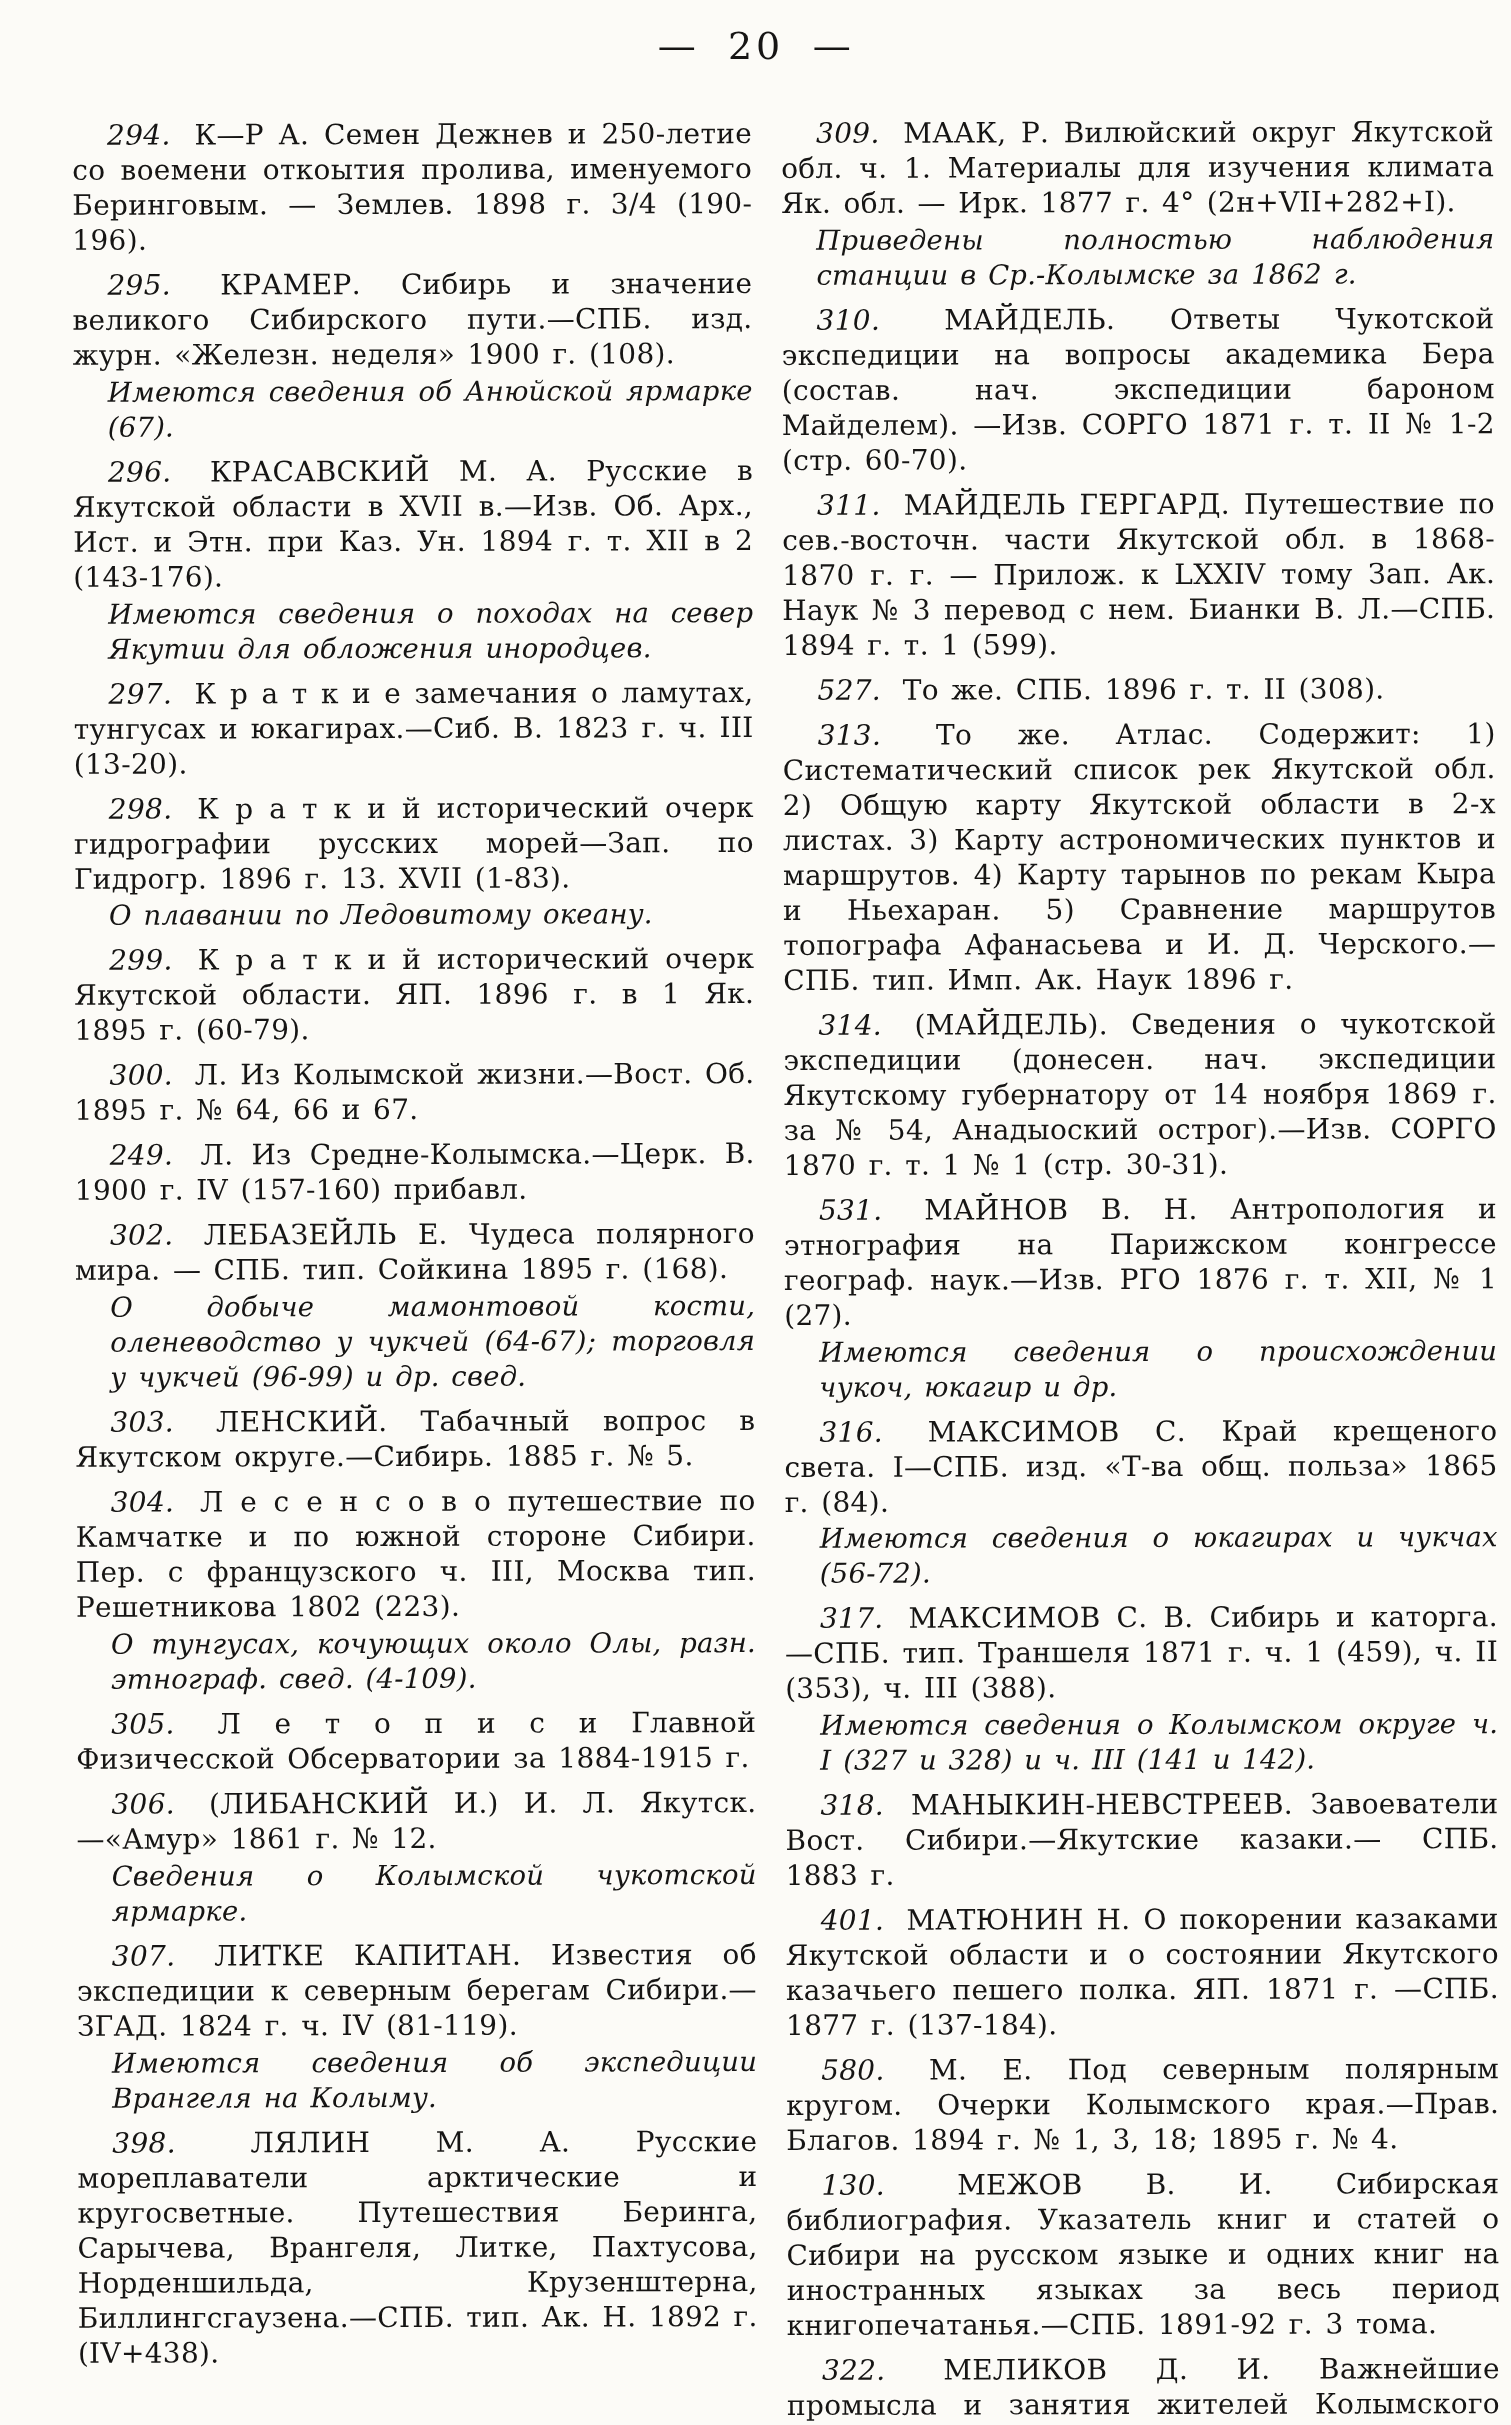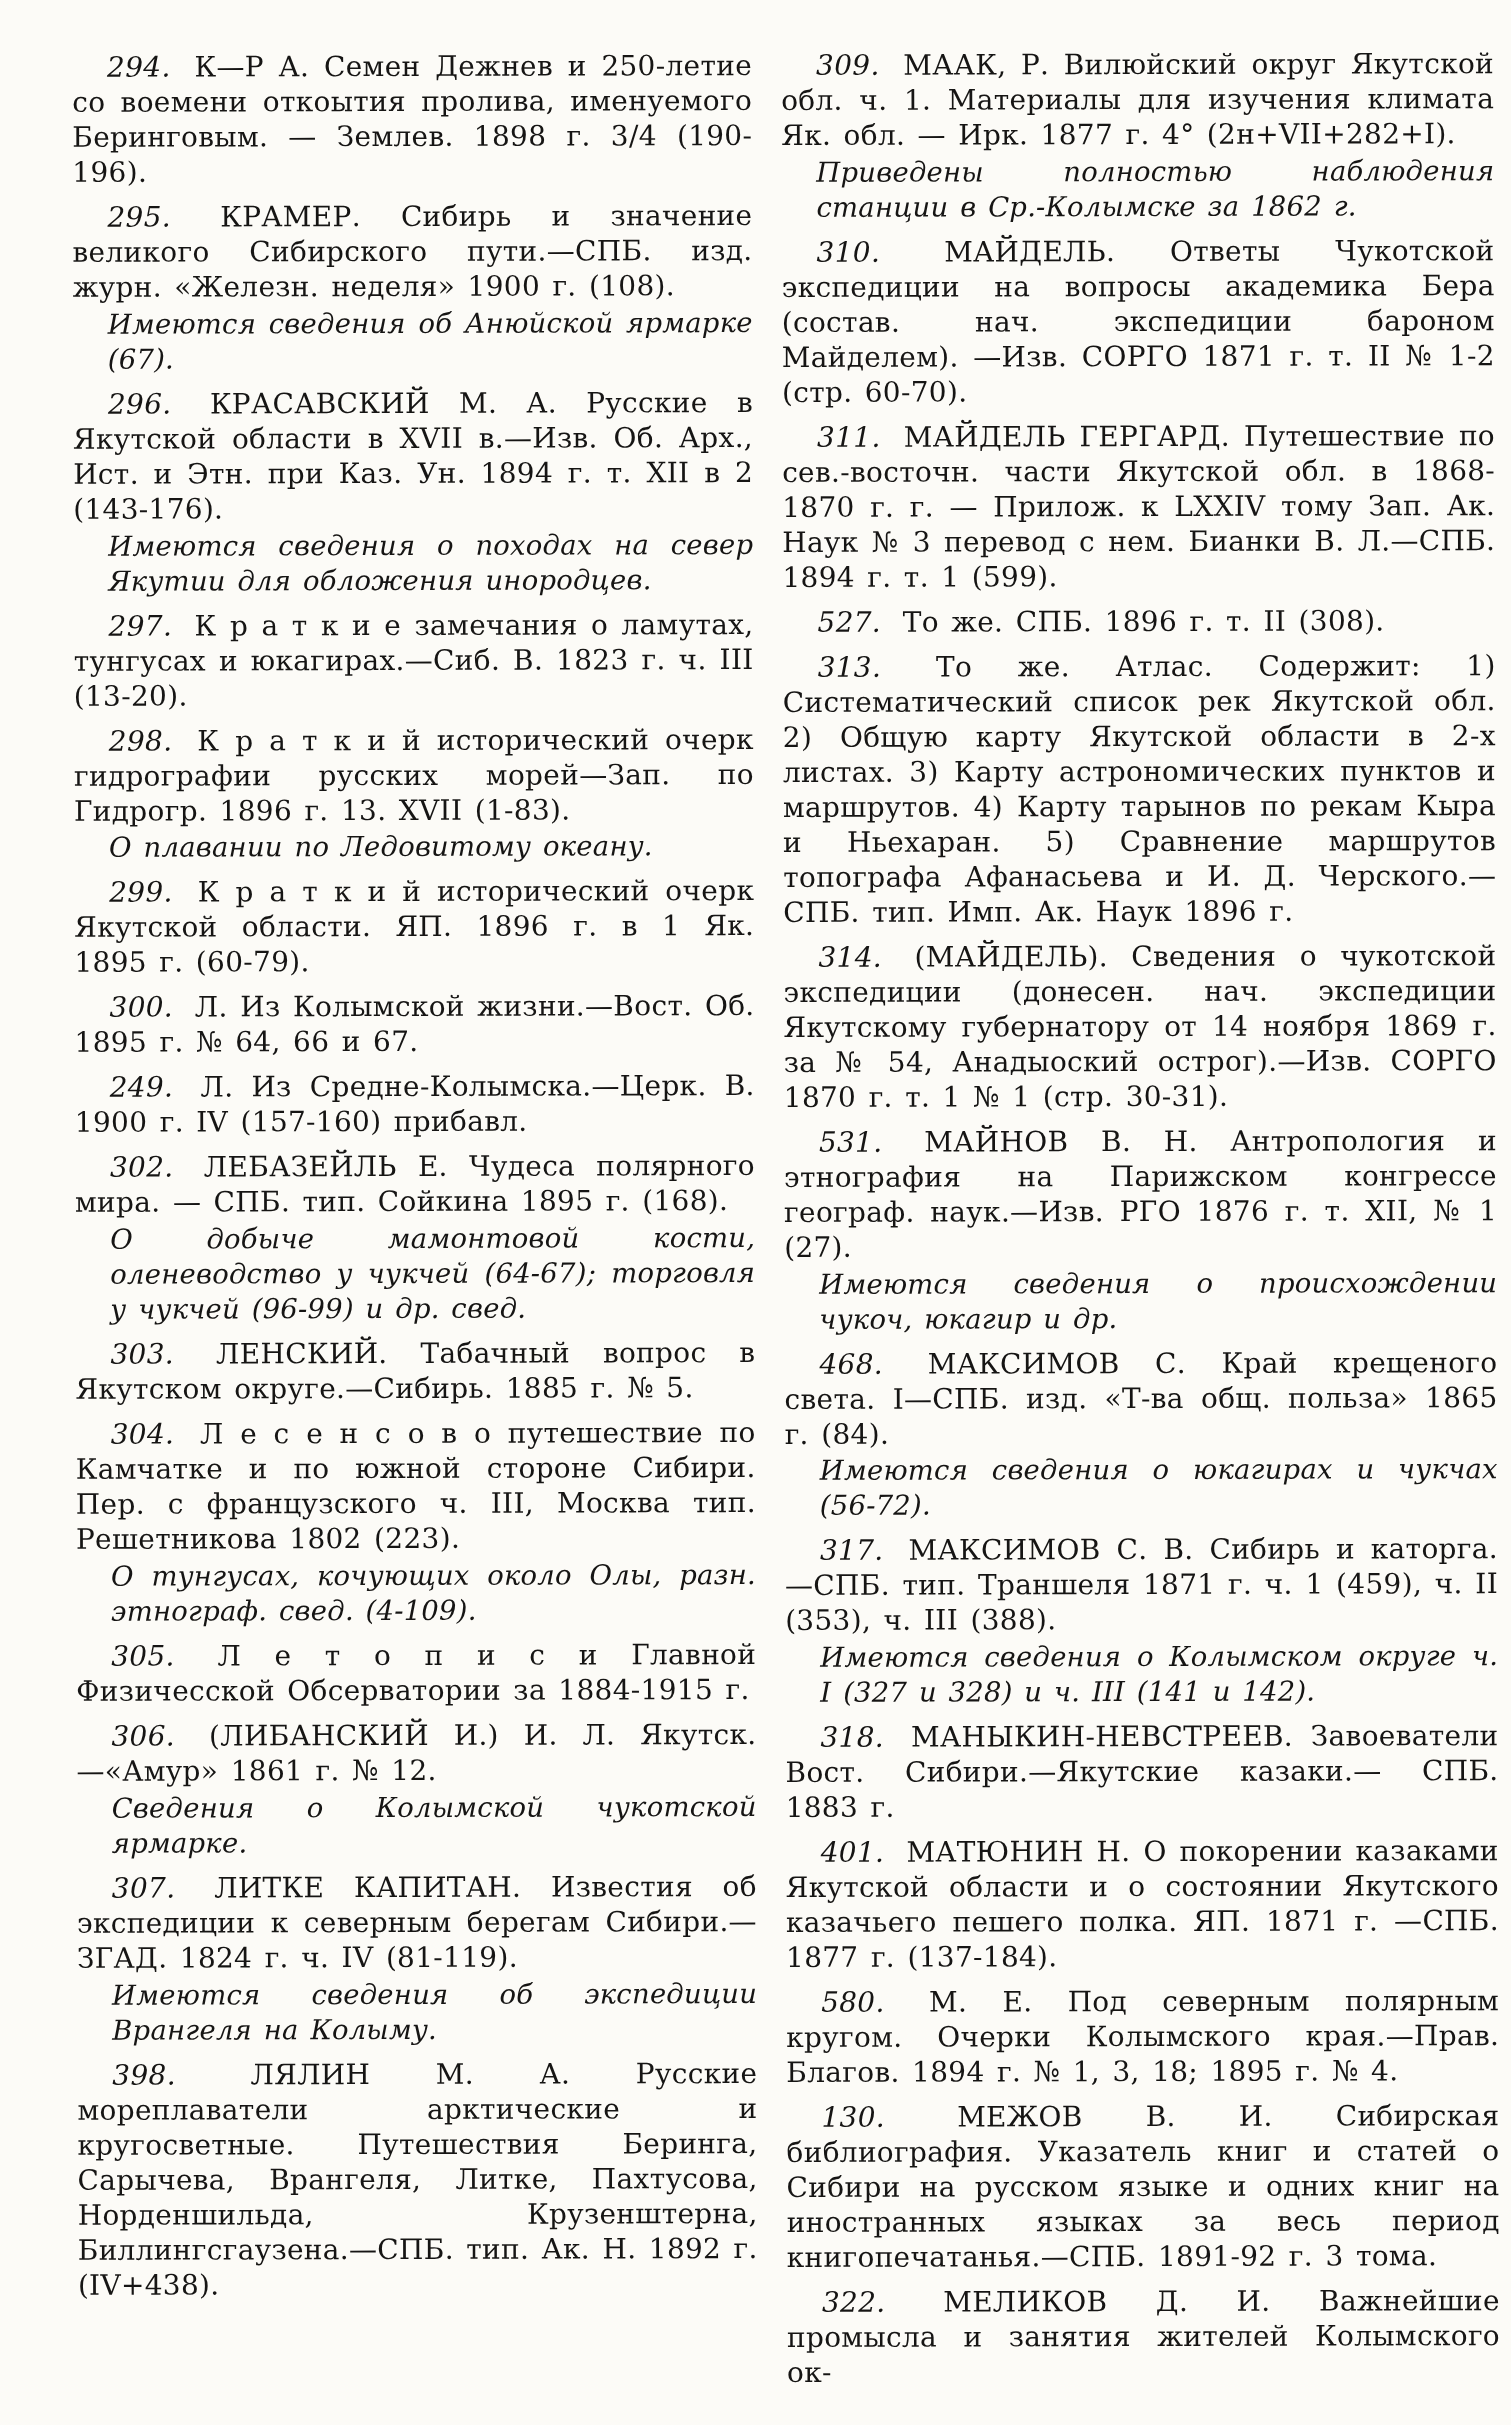--- a/index.html
+++ b/index.html
@@ -65,20 +65,21 @@
     margin-top: 1.8px;
     letter-spacing: 0.2px;
     word-spacing: 2.8px;
   }
   .num { padding-right: 9.2px; font-style: italic; }
 </style>
 </head>
 <body>
 
 <div class="page">
+  <div class="page-header">— 20 —</div>
   <div class="columns">
     <div class="col col-left">
   <div class="entry">
     <p class="main"><span class="num">294.</span><span class="txt"> К—Р А. Семен Дежнев и 250-летие со воемени откоытия пролива, именуемого Беринговым. — Землев. 1898 г. 3/4 (190-196).</span></p>
     <div class="notes"></div>
   </div>
 
   <div class="entry">
     <p class="main"><span class="num">295.</span><span class="txt"> КРАМЕР. Сибирь и значение великого Сибирского пути.—СПБ. изд. журн. «Железн. неделя» 1900 г. (108).</span></p>
     <div class="notes">
@@ -197,21 +198,21 @@
   </div>
 
   <div class="entry">
     <p class="main"><span class="num">531.</span><span class="txt"> МАЙНОВ В. Н. Антропология и этнография на Парижском конгрессе географ. наук.—Изв. РГО 1876 г. т. XII, № 1 (27).</span></p>
     <div class="notes">
             <p class="note">Имеются сведения о происхождении чукоч, юкагир и др.</p>
           </div>
   </div>
 
   <div class="entry">
-    <p class="main"><span class="num">468.</span><span class="txt"> МАКСИМОВ С. Край крещеного света. I—СПБ. изд. «Т-ва общ. польза» 1865 г. (84).</span></p>
+    <p class="main"><span class="num">316.</span><span class="txt"> МАКСИМОВ С. Край крещеного света. I—СПБ. изд. «Т-ва общ. польза» 1865 г. (84).</span></p>
     <div class="notes">
             <p class="note">Имеются сведения о юкагирах и чукчах (56-72).</p>
           </div>
   </div>
 
   <div class="entry">
     <p class="main"><span class="num">317.</span><span class="txt"> МАКСИМОВ С. В. Сибирь и каторга.—СПБ. тип. Траншеля 1871 г. ч. 1 (459), ч. II (353), ч. III (388).</span></p>
     <div class="notes">
             <p class="note">Имеются сведения о Колымском округе ч. I (327 и 328) и ч. III (141 и 142).</p>
           </div>

